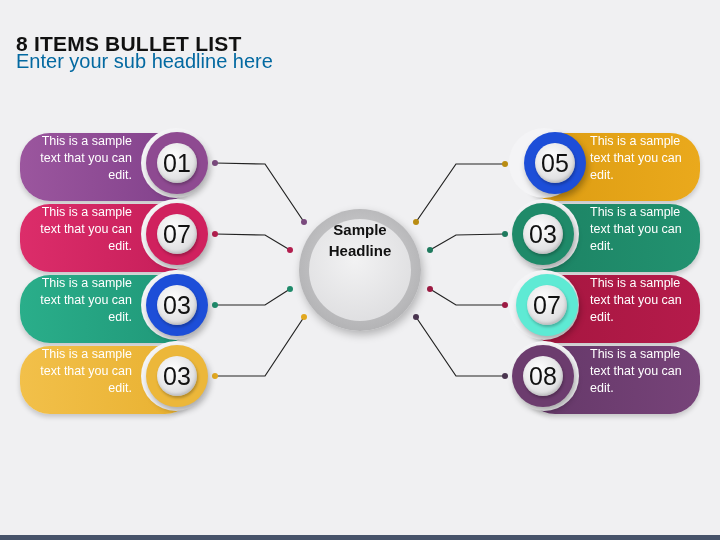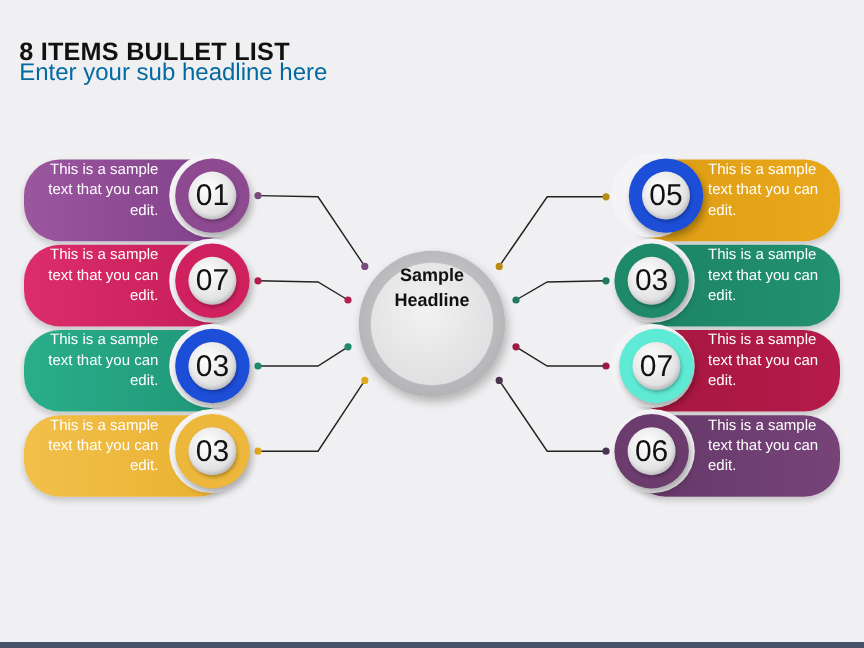--- a/index.html
+++ b/index.html
@@ -110,21 +110,21 @@
 <div class="ring" style="left:509px;top:270px;"></div>
 <div class="badge" style="left:516px;top:274px;background:#5eead4;">
   <div class="inner">07</div>
 </div>
 
 <div class="pill right" style="top:346px;background:linear-gradient(90deg,#643868,#774379);">
   <div class="ptext">This is a sample text that you can edit.</div>
 </div>
 <div class="ring" style="left:509px;top:341px;"></div>
 <div class="badge" style="left:512px;top:345px;background:#6c3c6e;">
-  <div class="inner">06</div>
+  <div class="inner">08</div>
 </div>
 
 <div class="center">
   <div class="cinner">
     <div>
       <div>Sample</div>
       <div>Headline</div>
     </div>
   </div>
 </div>

